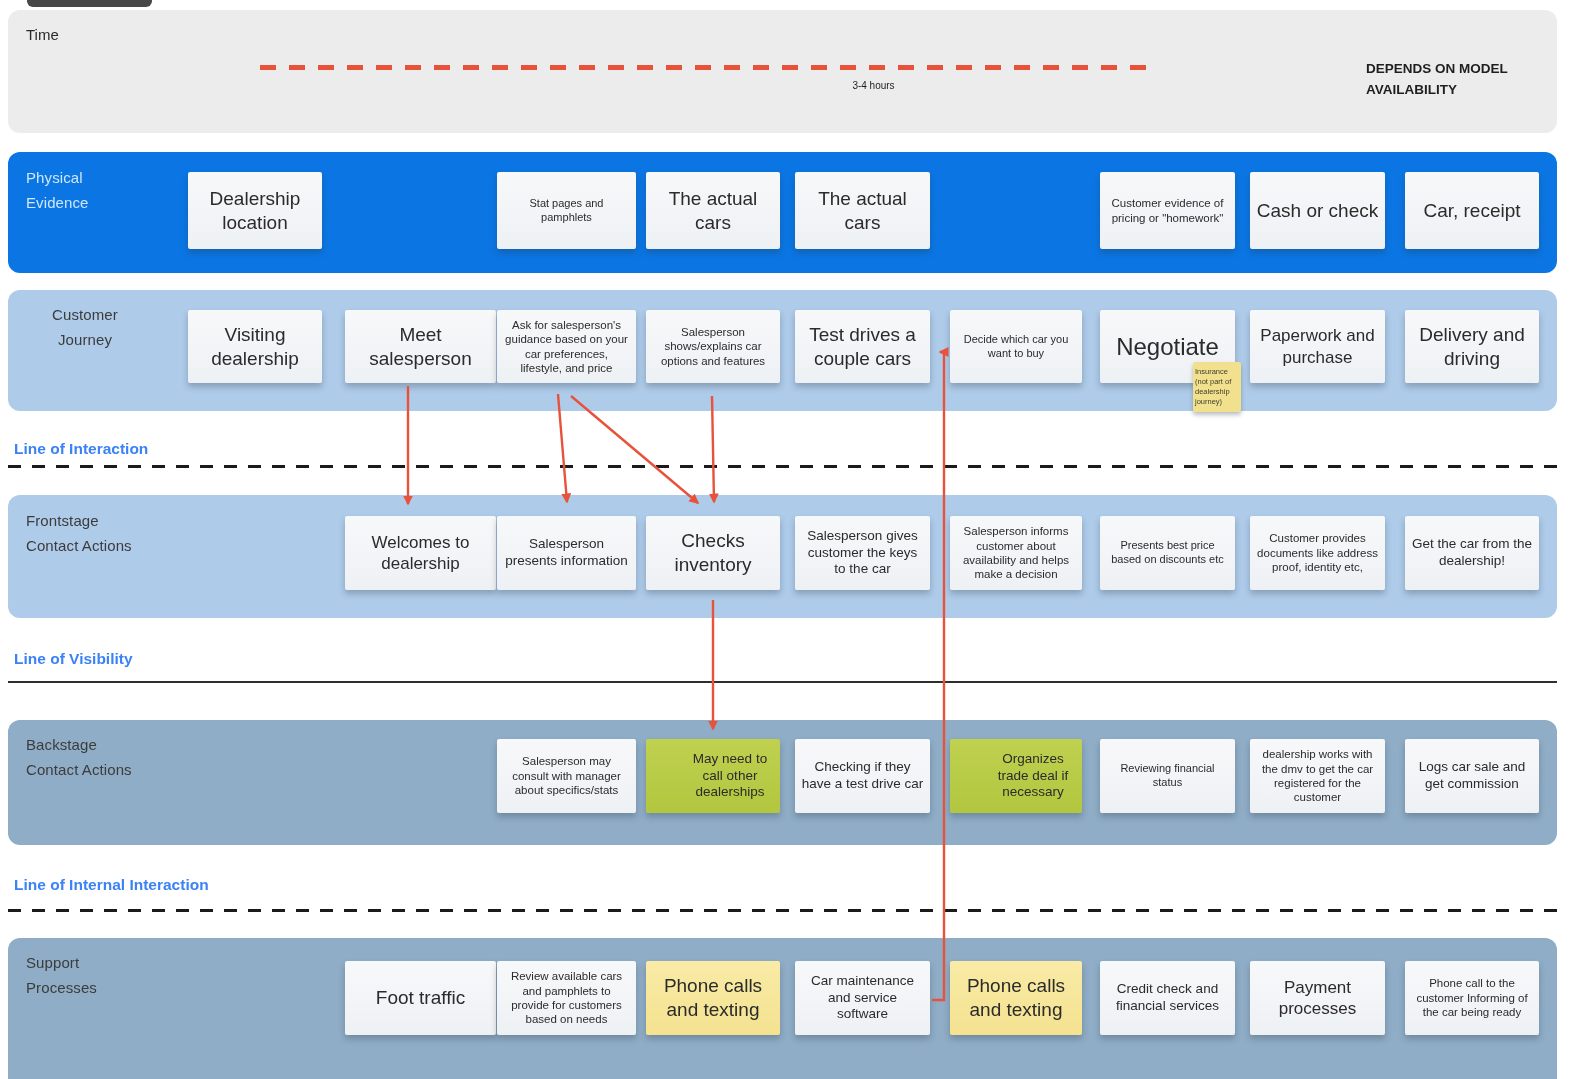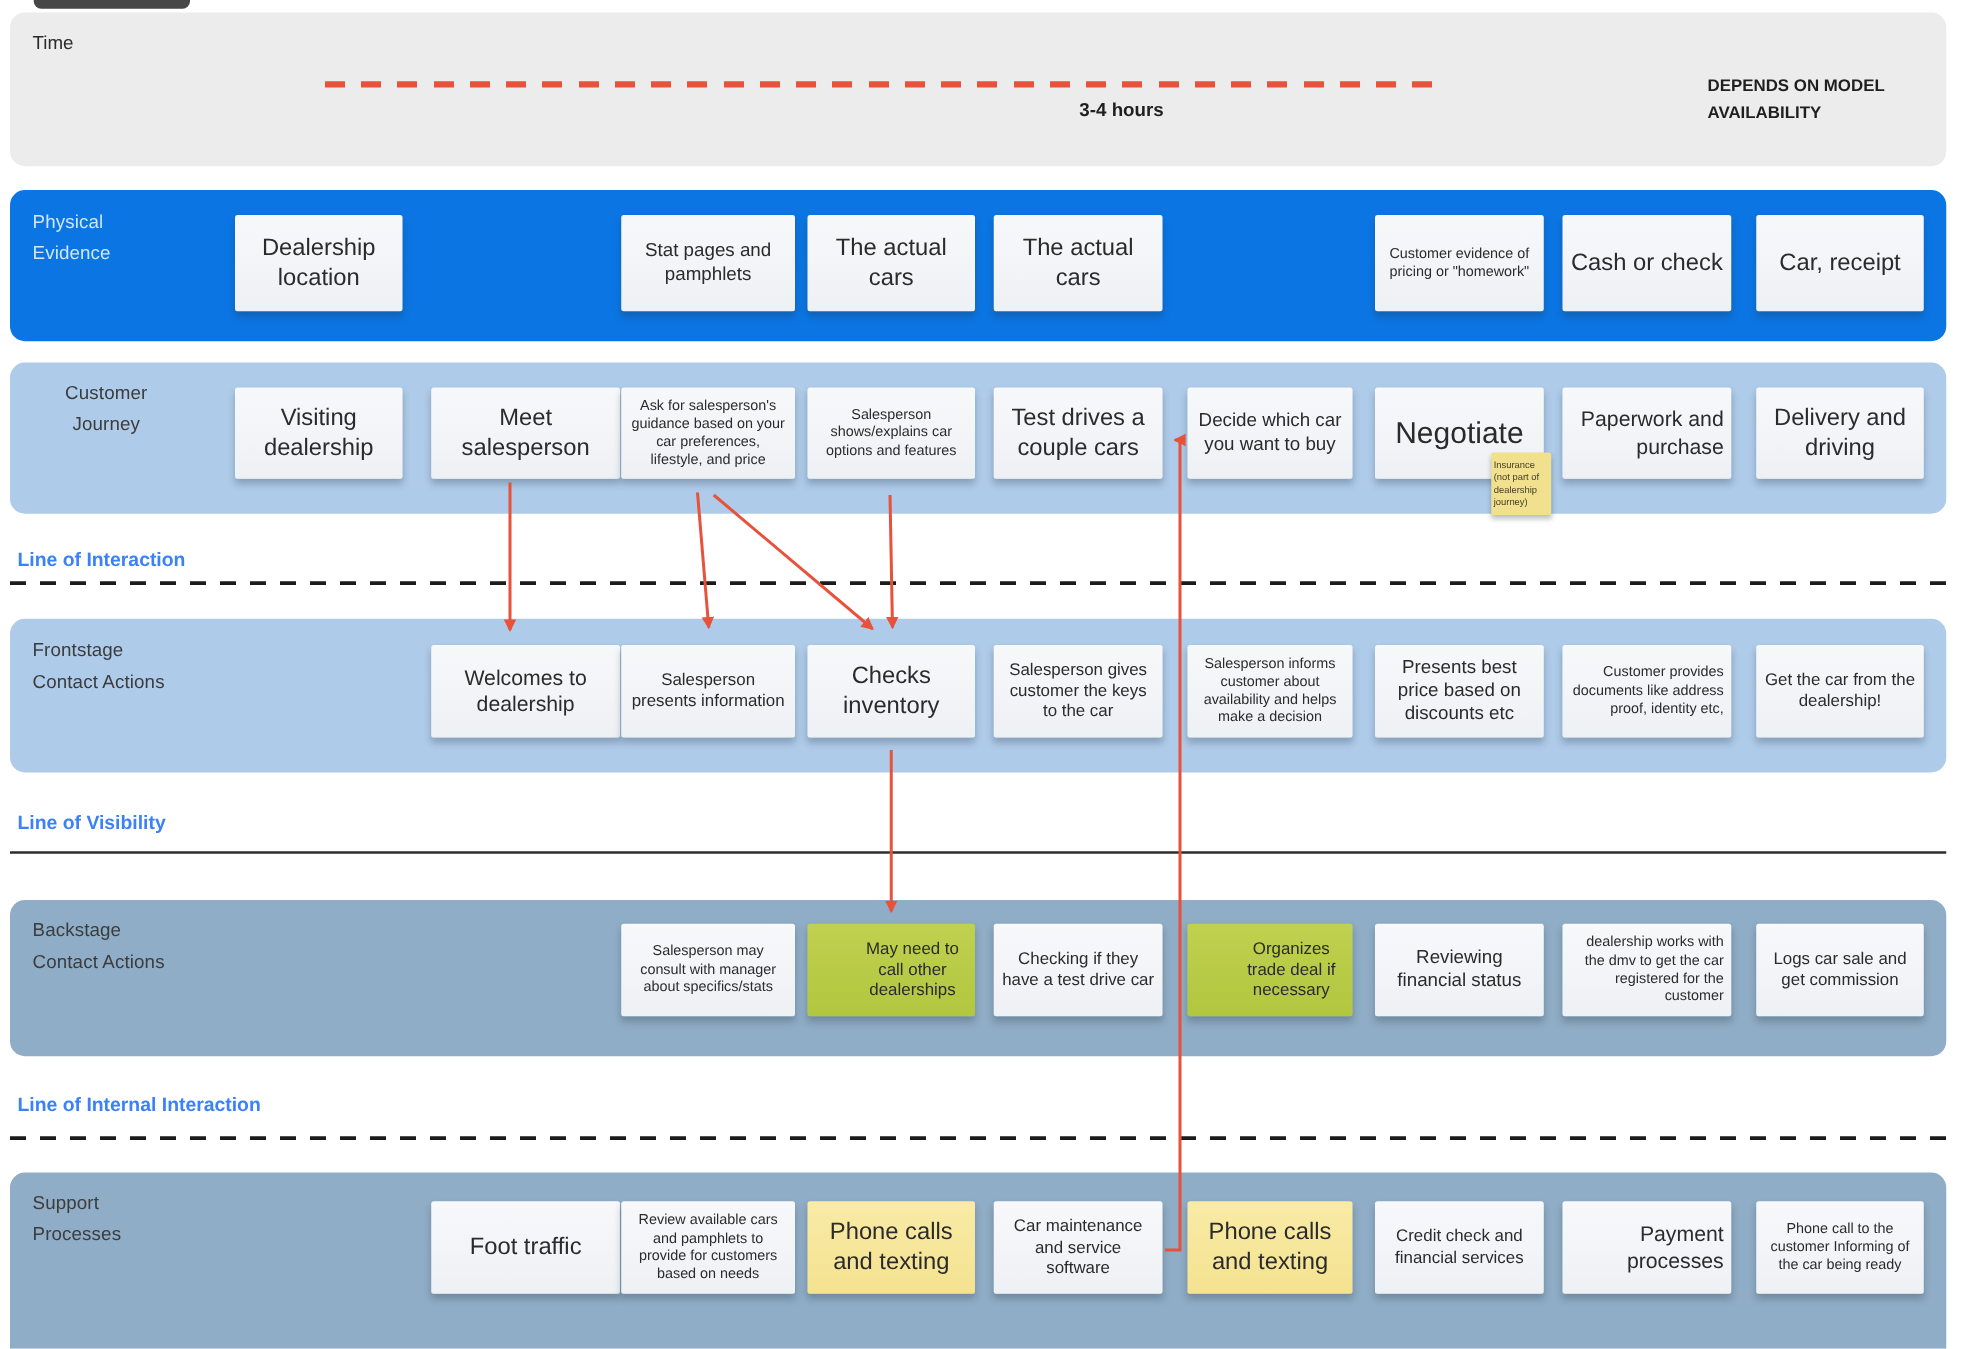--- a/index.html
+++ b/index.html
@@ -22,22 +22,22 @@
     color:#3c3c3c;letter-spacing:.1px;}
   .lane-physical .lane-label{color:#cfe6fc;top:13px;}
   .lane-journey .lane-label{top:12px;}
   .lane-frontstage .lane-label{top:13px;}
   .lane-backstage .lane-label{top:12px;}
   .lane-support .lane-label{top:12px;}
   #time-label{position:absolute;left:18px;top:12px;font-size:15px;line-height:25px;color:#2b2b2b;}
   
   #time-dashes{position:absolute;left:252px;top:55px;width:897px;height:5px;
     background:repeating-linear-gradient(90deg,#e8513a 0 16px,transparent 16px 29px);}
-  #time-duration{position:absolute;left:808px;top:70px;width:115px;text-align:right;
-    font-size:15px;font-weight:bold;color:#1f1f1f;}
+  #time-duration{position:absolute;left:808px;top:70px;width:115px;text-align:center;
+    font-size:10px;font-weight:normal;color:#1f1f1f;}
   #time-availability{position:absolute;left:1358px;top:48px;width:178px;
     font-size:13.5px;font-weight:bold;line-height:21px;color:#1f1f1f;}
   
   .sep-label{position:absolute;left:14px;font-size:15.5px;font-weight:bold;color:#3b82f6;}
   #sep1-label{top:440px;} #sep2-label{top:650px;} #sep3-label{top:876px;}
   .sep-line{position:absolute;left:8px;width:1549px;}
   .sep-dashed{height:3px;background:repeating-linear-gradient(90deg,#1b1b1b 0 13px,transparent 13px 24px);}
   .sep-solid{height:2px;background:#2e2e2e;}
   #sep1-line{top:465px;} #sep2-line{top:681px;} #sep3-line{top:909px;}
   
@@ -48,24 +48,24 @@
   .tone-green{background:linear-gradient(180deg,#bfd14f 0%,#b2c63f 100%);padding-left:40px;}
   .tone-yellow{background:linear-gradient(180deg,#f9eba6 0%,#f4e290 100%);}
   .row-physical{top:172px;height:77px;}
   .row-journey{top:310px;height:73px;}
   .row-frontstage{top:516px;height:74px;}
   .row-backstage{top:739px;height:74px;}
   .row-support{top:961px;height:74px;}
   .col-1{left:188px;width:134px;} .col-2{left:345px;width:151px;}
   .col-3{left:497px;width:139px;} .col-4{left:646px;width:134px;}
   .col-5{left:795px;width:135px;} .col-6{left:950px;width:132px;}
-  .col-7{left:1100px;width:135px;} .col-8{left:1250px;width:135px;text-align:right;}
+  .col-7{left:1100px;width:135px;} .col-8{left:1250px;width:135px;}
   .col-9{left:1405px;width:134px;}
   .size-xl{font-size:24px;} .size-lg{font-size:19px;} .size-ml{font-size:17px;}
-  .size-md{font-size:15px;} .size-sm{font-size:13.5px;} .size-xs{font-size:11.5px;}
+  .size-md{font-size:11px;} .size-sm{font-size:13.5px;} .size-xs{font-size:11.5px;}
   
   #insurance-note{position:absolute;left:1193px;top:362px;width:48px;height:50px;z-index:4;
     background:#f1e08e;box-shadow:0 3px 4px rgba(35,45,60,.3);border-radius:2px;
     display:flex;align-items:center;justify-content:center;text-align:left;
     font-size:7.5px;line-height:1.35;color:#45402a;padding:2px;box-sizing:border-box;}
   
   #arrows{position:absolute;left:0;top:0;width:1573px;height:1079px;z-index:5;pointer-events:none;}
 </style>
 </head>
 <body>

